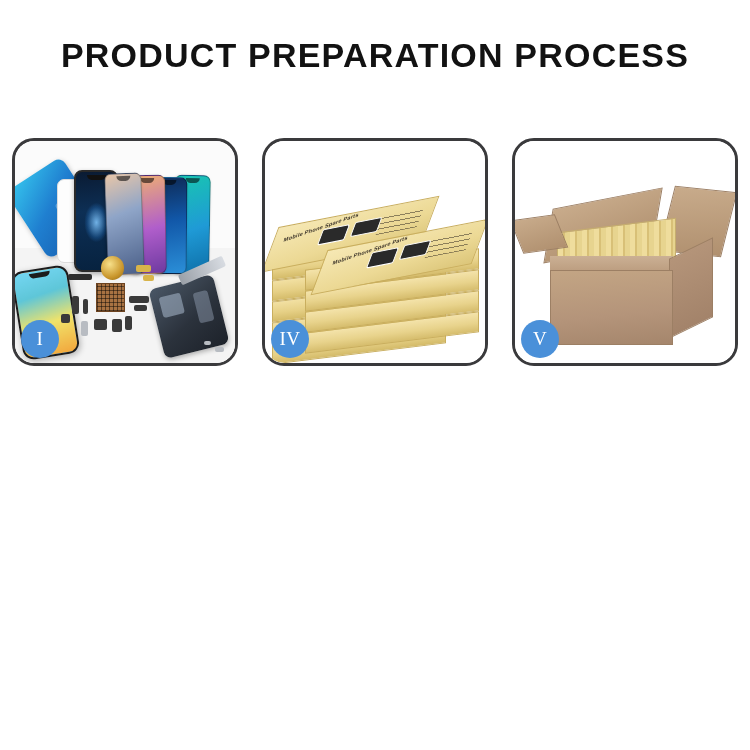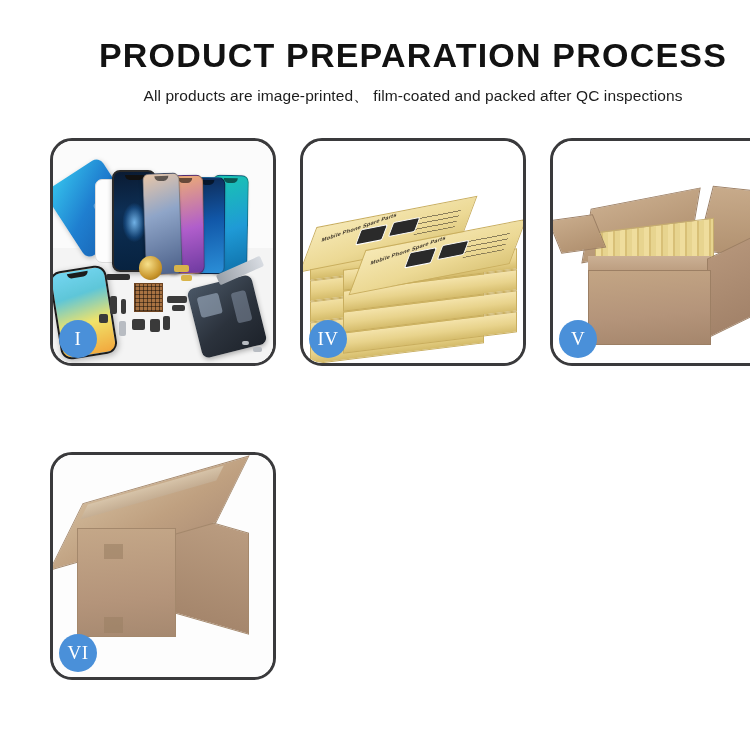--- a/index.html
+++ b/index.html
@@ -10,21 +10,20 @@
     background: #ffffff;
     font-family: "Liberation Sans", sans-serif;
     overflow: hidden;
   }
 
   #page {
     position: relative;
     width: 686px;
     height: 750px;
     background: #ffffff;
-    margin-left: 38px;
   }
 
   
   .header { position: absolute; top: 0; left: 0; width: 750px; text-align: center; }
 
   .page-title {
     margin-top: 36px;
     font-size: 34px;
     font-weight: bold;
     letter-spacing: 1.2px;
@@ -378,21 +377,20 @@
   .c6-tab.t1{ left:23%; top:40%; }
   .c6-tab.t2{ left:23%; top:73%; }
 </style>
 </head>
 <body>
 
 <div id="page">
 
   <div class="header">
     <div class="page-title">PRODUCT PREPARATION PROCESS</div>
-    <div class="page-subtitle">All products are image-printed、 film-coated and packed after QC inspections</div>
   </div>
 
   <div class="grid">
 
     <div class="panel">
       <div class="panel-photo">
         <div class="p1-bg"></div>
 
         <div class="film-blue"></div>
 
@@ -479,27 +477,15 @@
         <div class="flap right"></div>
         <div class="carton-fill"></div>
         <div class="flap left"></div>
         <div class="carton-rim"></div>
         <div class="carton-side"></div>
         <div class="carton-front"></div>
       </div>
       <div class="badge">V</div>
     </div>
 
-    <div class="panel">
-      <div class="panel-photo">
-        <div class="p6-bg"></div>
-        <div class="c6-side"></div>
-        <div class="c6-top"></div>
-        <div class="c6-tape"></div>
-        <div class="c6-front"></div>
-        <div class="c6-tab t1"></div>
-        <div class="c6-tab t2"></div>
-      </div>
-      <div class="badge">VI</div>
-    </div>
 
   </div>
 </div>
 
 </body></html>

